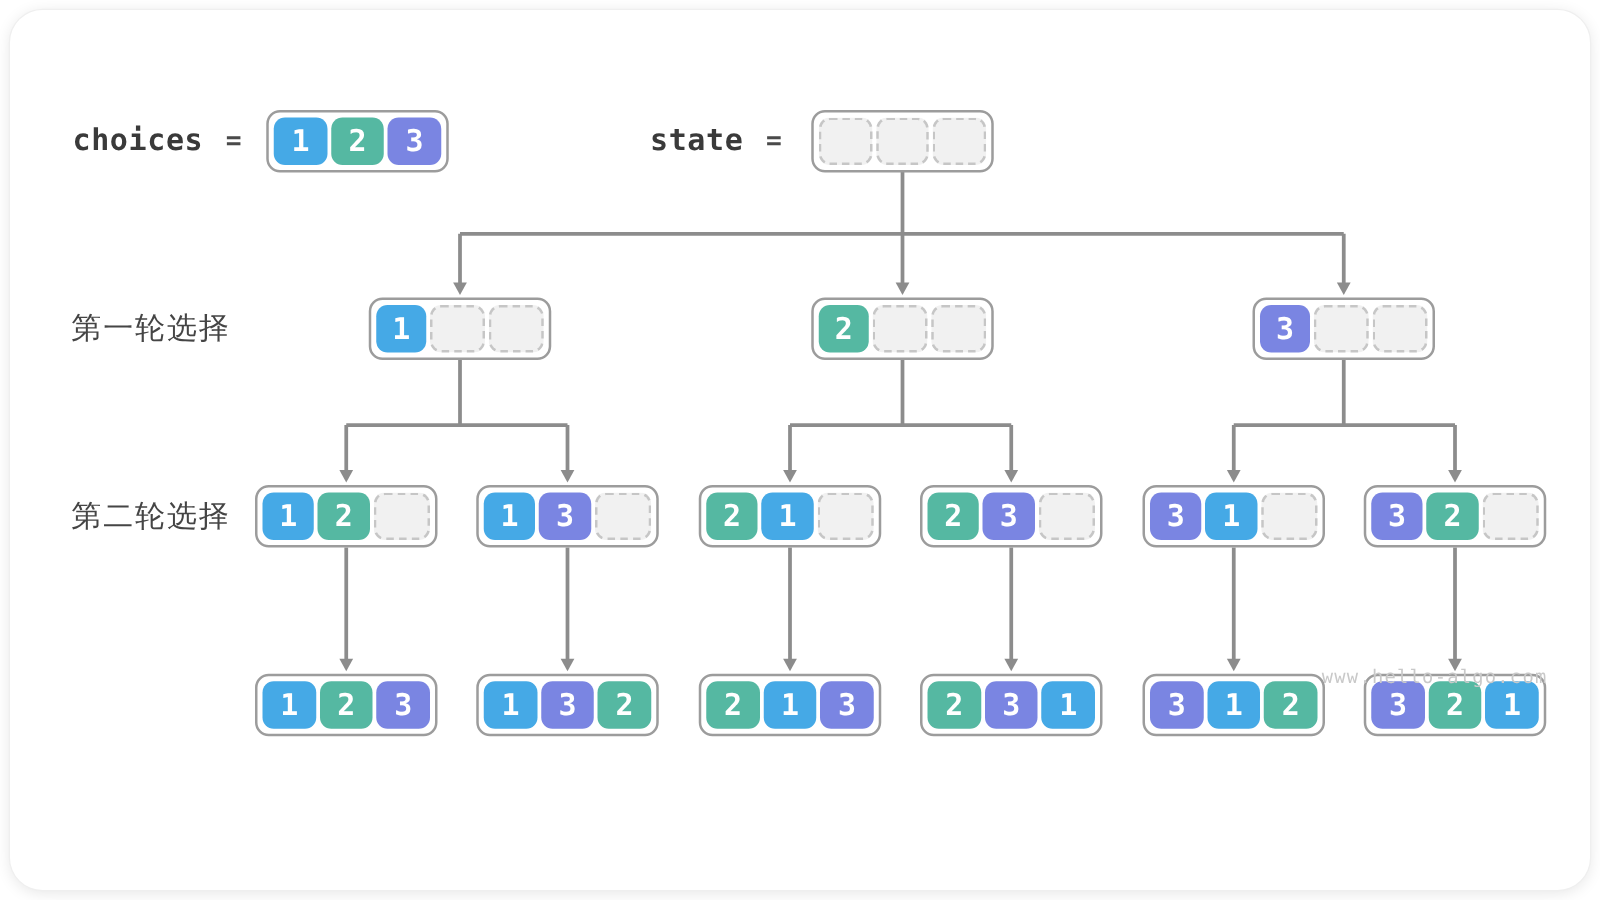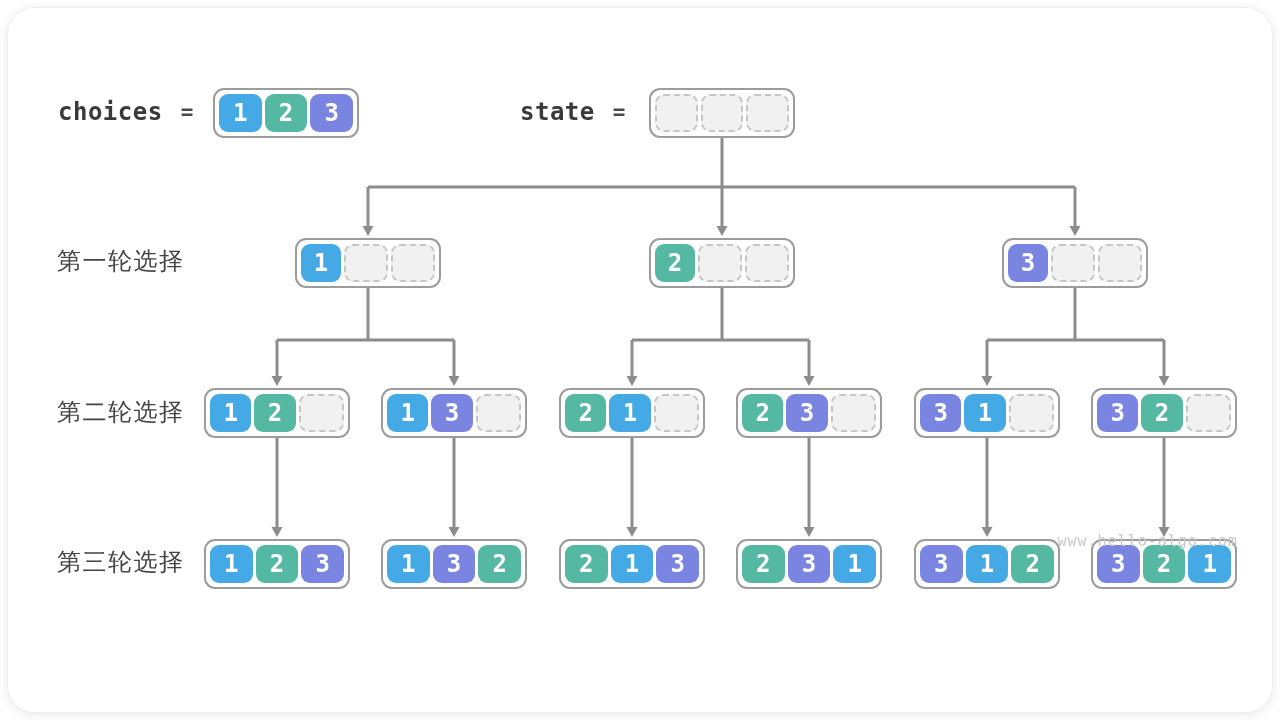--- a/index.html
+++ b/index.html
@@ -34,21 +34,21 @@
     display:flex;align-items:center;justify-content:center;
     color:#ffffff;
     font-family:"DejaVu Sans Mono","Liberation Mono",monospace;
     font-weight:bold;font-size:24px;
   }
   .cell.empty{background:#f1f1f1;border:2px dashed #c6c6c6;}
 
   .row-label{
     position:absolute;left:57px;height:30px;line-height:30px;
     font-size:24px;color:#454545;letter-spacing:1.5px;
-    font-family:Liberation Mono, monospace;
+    font-family:Liberation Serif, serif;
   }
   .watermark{
     position:absolute;right:42px;bottom:22px;
     font-family:"DejaVu Sans Mono","Liberation Mono",monospace;
     font-size:15px;color:#c9c9c9;letter-spacing:1px;
   }
 </style>
 </head>
 <body>
 
@@ -111,21 +111,20 @@
     <span class="eq">=</span>
   </div>
   <div id="state-node" class="array-node" style="left:649px;top:88px;">
       <div class="cell empty"></div>
       <div class="cell empty"></div>
       <div class="cell empty"></div>
     </div>
 
   <div class="row-label" style="top:248px;">第一轮选择</div>
   <div class="row-label" style="top:399px;">第二轮选择</div>
-  <div class="row-label" style="top:549px;">第三轮选择</div>
 
   <div id="nodes-layer">
       <div class="array-node" style="left: 295px; top: 238px;">
         <div class="cell" style="background: rgb(69, 169, 230);">1</div>
         <div class="cell empty"></div>
         <div class="cell empty"></div>
       </div>
       <div class="array-node" style="left: 649px; top: 238px;">
         <div class="cell" style="background: rgb(85, 184, 162);">2</div>
         <div class="cell empty"></div>

